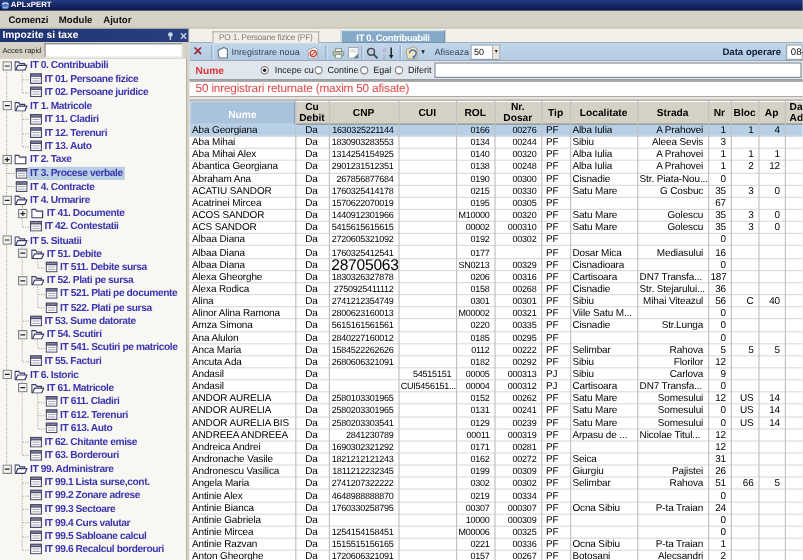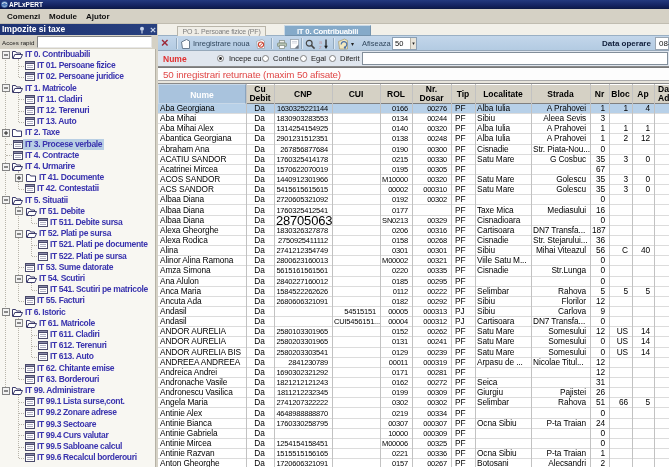--- a/index.html
+++ b/index.html
@@ -598,21 +598,21 @@
 <div class="ab" style="left:222px;top:111.35px;width:32px;height:10.15px;padding:0 4px 0 2px;font-size:7.5px;letter-spacing:-0.2px;color:#000;text-align:right;line-height:9.45px;white-space:nowrap;overflow:hidden">0192</div>
 <div class="ab" style="left:254px;top:111.35px;width:39px;height:10.15px;padding:0 4px 0 2px;font-size:7.5px;letter-spacing:-0.2px;color:#000;text-align:right;line-height:9.45px;white-space:nowrap;overflow:hidden">00302</div>
 <div class="ab" style="left:293px;top:111.35px;width:24px;height:10.15px;padding:0 0 0 4px;font-size:8.3px;letter-spacing:-0.1px;color:#000;text-align:left;line-height:9.45px;white-space:nowrap;overflow:hidden">PF</div>
 <div class="ab" style="left:432px;top:111.35px;width:19px;height:10.15px;padding:0 4px 0 2px;font-size:8.3px;letter-spacing:-0.1px;color:#000;text-align:right;line-height:9.45px;white-space:nowrap;overflow:hidden">0</div>
 <div class="ab" style="left:0px;top:121.50px;width:88px;height:10.15px;padding:0 3px 0 2px;font-size:8.3px;letter-spacing:-0.1px;color:#000;text-align:left;line-height:9.45px;white-space:nowrap;overflow:hidden">Albaa Diana</div>
 <div class="ab" style="left:88px;top:121.50px;width:28px;height:10.15px;padding:0 3px 0 2px;font-size:8.3px;letter-spacing:-0.1px;color:#000;text-align:center;line-height:9.45px;white-space:nowrap;overflow:hidden">Da</div>
 <div class="ab" style="left:116px;top:121.50px;width:58px;height:10.15px;padding:0 4px 0 2px;font-size:7.5px;letter-spacing:-0.2px;color:#000;text-align:right;line-height:9.45px;white-space:nowrap;overflow:hidden">1760325412541</div>
 <div class="ab" style="left:222px;top:121.50px;width:32px;height:10.15px;padding:0 4px 0 2px;font-size:7.5px;letter-spacing:-0.2px;color:#000;text-align:right;line-height:9.45px;white-space:nowrap;overflow:hidden">0177</div>
 <div class="ab" style="left:254px;top:121.50px;width:39px;height:10.15px;padding:14px 4px 0 2px;font-size:7.5px;letter-spacing:-0.2px;color:#000;text-align:right;line-height:9.45px;white-space:nowrap;overflow:hidden">00287</div>
 <div class="ab" style="left:293px;top:121.50px;width:24px;height:10.15px;padding:0 0 0 4px;font-size:8.3px;letter-spacing:-0.1px;color:#000;text-align:left;line-height:9.45px;white-space:nowrap;overflow:hidden">PF</div>
-<div class="ab" style="left:317px;top:121.50px;width:56px;height:10.15px;padding:0 3px 0 2px;font-size:8.3px;letter-spacing:-0.1px;color:#000;text-align:left;line-height:9.45px;white-space:nowrap;overflow:hidden">Taxe Mica</div>
+<div class="ab" style="left:317px;top:121.50px;width:56px;height:10.15px;padding:0 3px 0 2px;font-size:8.3px;letter-spacing:-0.1px;color:#000;text-align:left;line-height:9.45px;white-space:nowrap;overflow:hidden">Dosar Mica</div>
 <div class="ab" style="left:373px;top:121.50px;width:59px;height:10.15px;padding:0 4px 0 2px;font-size:8.3px;letter-spacing:-0.1px;color:#000;text-align:right;line-height:9.45px;white-space:nowrap;overflow:hidden">Mediasului</div>
 <div class="ab" style="left:432px;top:121.50px;width:19px;height:10.15px;padding:0 4px 0 2px;font-size:8.3px;letter-spacing:-0.1px;color:#000;text-align:right;line-height:9.45px;white-space:nowrap;overflow:hidden">16</div>
 <div class="ab" style="left:0px;top:131.65px;width:88px;height:10.15px;padding:0 3px 0 2px;font-size:8.3px;letter-spacing:-0.1px;color:#000;text-align:left;line-height:9.45px;white-space:nowrap;overflow:hidden">Albaa Diana</div>
 <div class="ab" style="left:88px;top:131.65px;width:28px;height:10.15px;padding:0 3px 0 2px;font-size:8.3px;letter-spacing:-0.1px;color:#000;text-align:center;line-height:9.45px;white-space:nowrap;overflow:hidden">Da</div>
 <div class="ab" style="left:116px;top:131.65px;width:58px;height:10.15px;padding:0 4px 0 2px;font-size:13px;letter-spacing:-0.2px;color:#000;text-align:right;line-height:9.45px;white-space:nowrap;overflow:hidden">2870506321091</div>
 <div class="ab" style="left:222px;top:131.65px;width:32px;height:10.15px;padding:0 4px 0 2px;font-size:7.5px;letter-spacing:-0.2px;color:#000;text-align:right;line-height:9.45px;white-space:nowrap;overflow:hidden">SN0213</div>
 <div class="ab" style="left:254px;top:131.65px;width:39px;height:10.15px;padding:0 4px 0 2px;font-size:7.5px;letter-spacing:-0.2px;color:#000;text-align:right;line-height:9.45px;white-space:nowrap;overflow:hidden">00329</div>
 <div class="ab" style="left:293px;top:131.65px;width:24px;height:10.15px;padding:0 0 0 4px;font-size:8.3px;letter-spacing:-0.1px;color:#000;text-align:left;line-height:9.45px;white-space:nowrap;overflow:hidden">PF</div>
 <div class="ab" style="left:317px;top:131.65px;width:56px;height:10.15px;padding:0 3px 0 2px;font-size:8.3px;letter-spacing:-0.1px;color:#000;text-align:left;line-height:9.45px;white-space:nowrap;overflow:hidden">Cisnadioara</div>
 <div class="ab" style="left:432px;top:131.65px;width:19px;height:10.15px;padding:0 4px 0 2px;font-size:8.3px;letter-spacing:-0.1px;color:#000;text-align:right;line-height:9.45px;white-space:nowrap;overflow:hidden">0</div>

